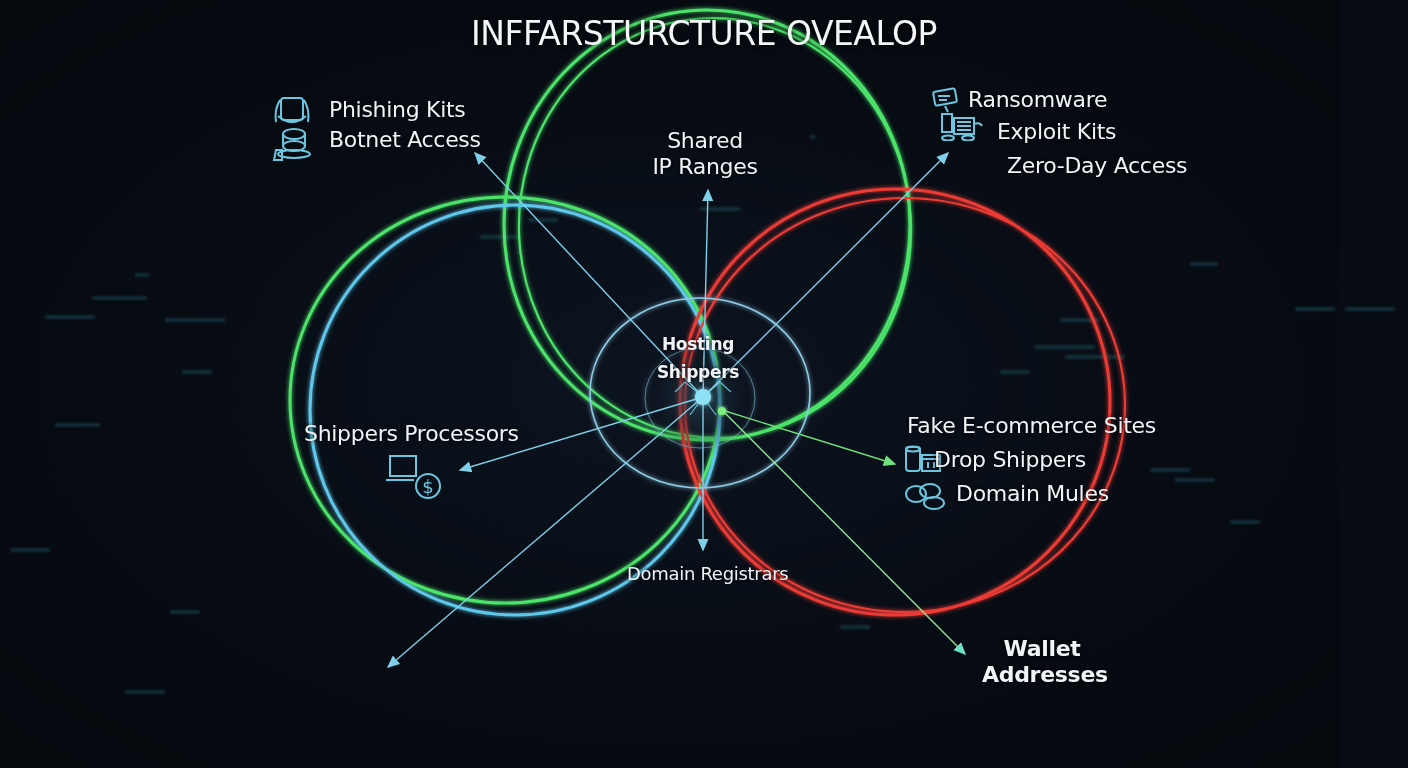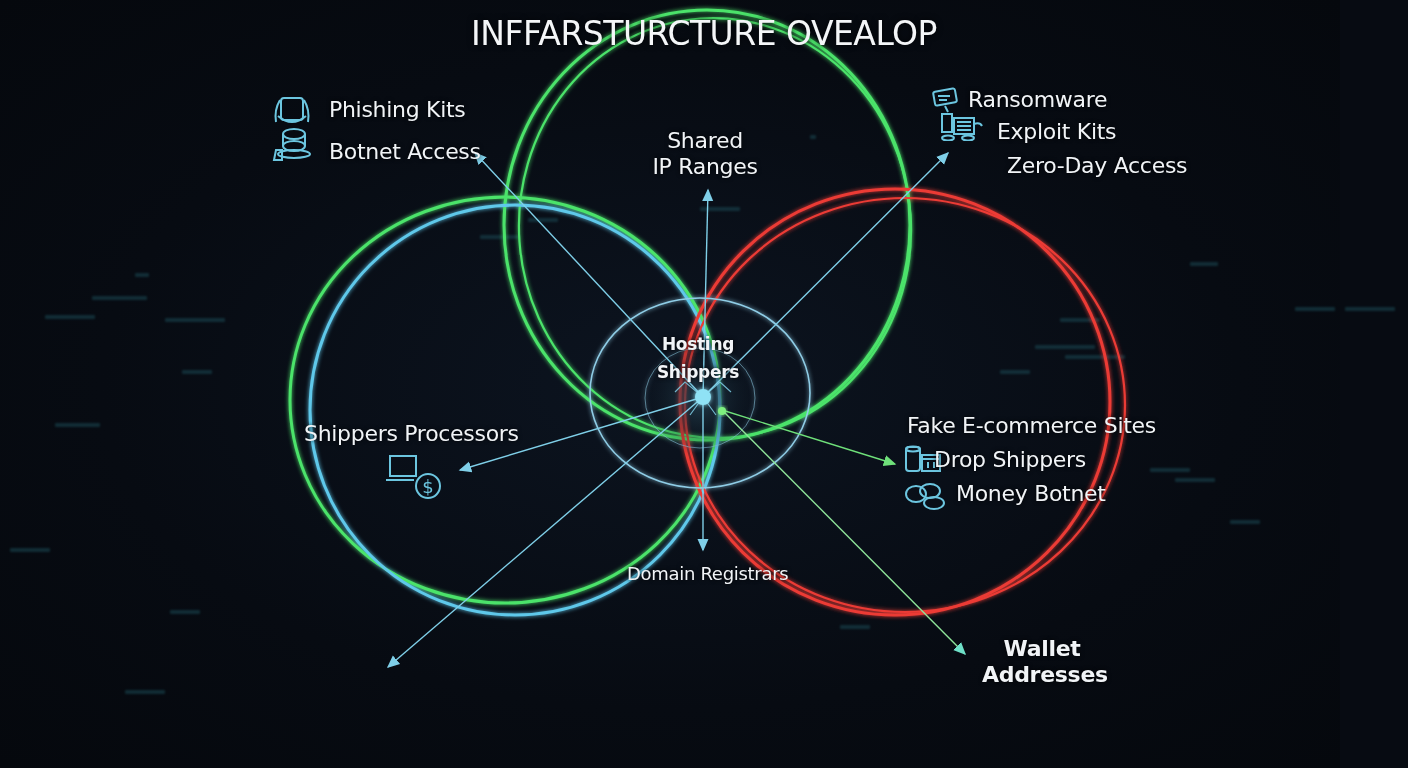--- a/index.html
+++ b/index.html
@@ -144,21 +144,21 @@
     <path d="M6 28 Q4 16 10 6 M38 28 Q40 16 34 6"></path>
     <path d="M8 22 Q22 34 36 22"></path>
     <ellipse cx="24" cy="40" rx="11" ry="5"></ellipse>
     <path d="M13 40 v12 M35 40 v12"></path>
     <ellipse cx="24" cy="52" rx="11" ry="5"></ellipse>
     <ellipse cx="24" cy="60" rx="16" ry="4"></ellipse>
     <path d="M4 66 L6 56 L12 56 L12 66 Z"></path>
   </svg>
   <div class="label" style="left:329px;top:97px;">
     <div>Phishing Kits</div>
-    <div style="margin-top:16px;">Botnet Access</div>
+    <div style="margin-top:4px;">Botnet Access</div>
   </div>
 
   <svg class="icon" style="left:928px;top:86px;" width="68" height="55" viewBox="0 0 68 55" fill="none" stroke="#6cc6e0" stroke-width="2">
     <rect x="6" y="4" width="22" height="14" rx="2" transform="rotate(-10 17 11)"></rect>
     <path d="M10 10 h12 M11 14 h8"></path>
     <path d="M17 20 l3 6"></path>
     <rect x="14" y="28" width="10" height="18"></rect>
     <rect x="26" y="32" width="20" height="16"></rect>
     <path d="M29 36 h14 M29 40 h14 M29 44 h14"></path>
     <path d="M46 38 q6 -2 8 2"></path>
@@ -188,21 +188,21 @@
     <ellipse cx="9" cy="4" rx="7" ry="2.5"></ellipse>
     <rect x="18" y="10" width="18" height="16"></rect>
     <path d="M18 14 h18 M24 17 v6 M30 17 v6"></path>
   </svg>
   <div class="label" style="left:934px;top:447px;">Drop Shippers</div>
   <svg class="icon" style="left:904px;top:479px;" width="44" height="34" viewBox="0 0 44 34" fill="none" stroke="#6cc6e0" stroke-width="2">
     <ellipse cx="12" cy="15" rx="10" ry="8"></ellipse>
     <ellipse cx="26" cy="12" rx="10" ry="7"></ellipse>
     <ellipse cx="30" cy="24" rx="10" ry="6"></ellipse>
   </svg>
-  <div class="label" style="left:956px;top:481px;">Money Botnet</div>
+  <div class="label" style="left:956px;top:481px;">Domain Mules</div>
 
   <div class="label" style="left:627px;top:561px;font-size:18px;">Domain Registrars</div>
 
 
   <div class="label center" style="left:982px;top:636px;width:120px;font-weight:bold;">
     <div>Wallet</div>
     <div>Addresses</div>
   </div>
 
 </div>

